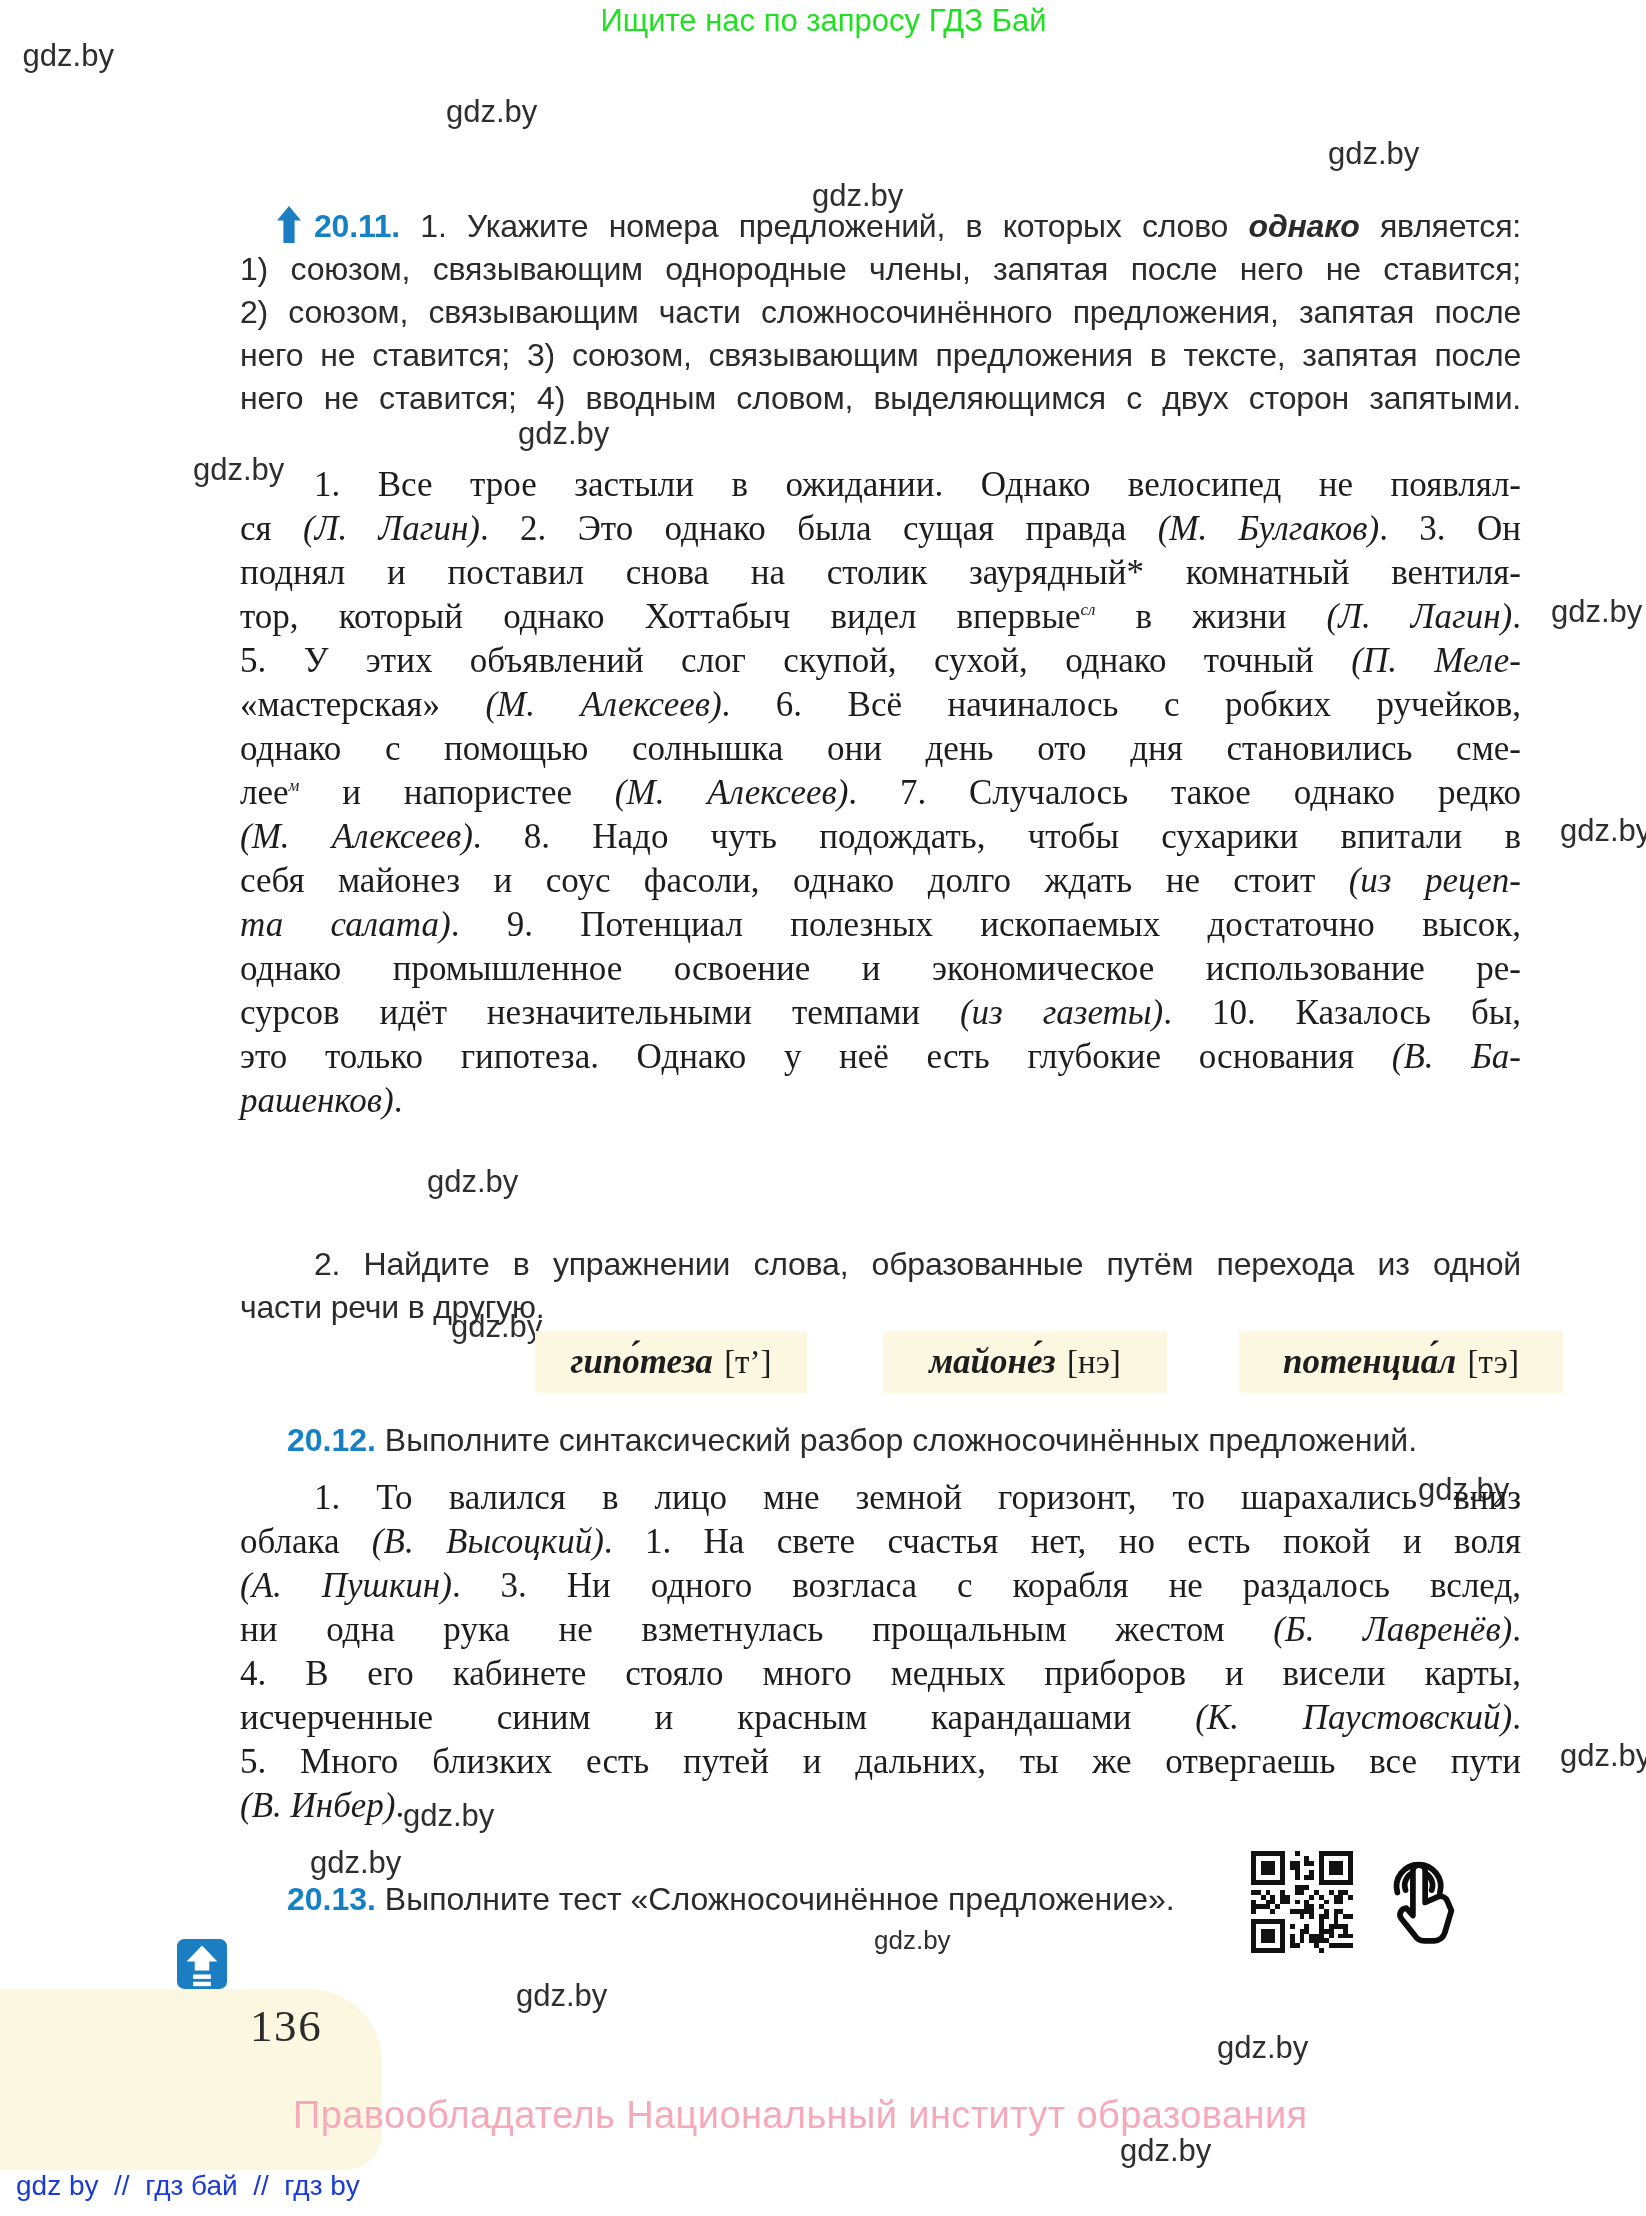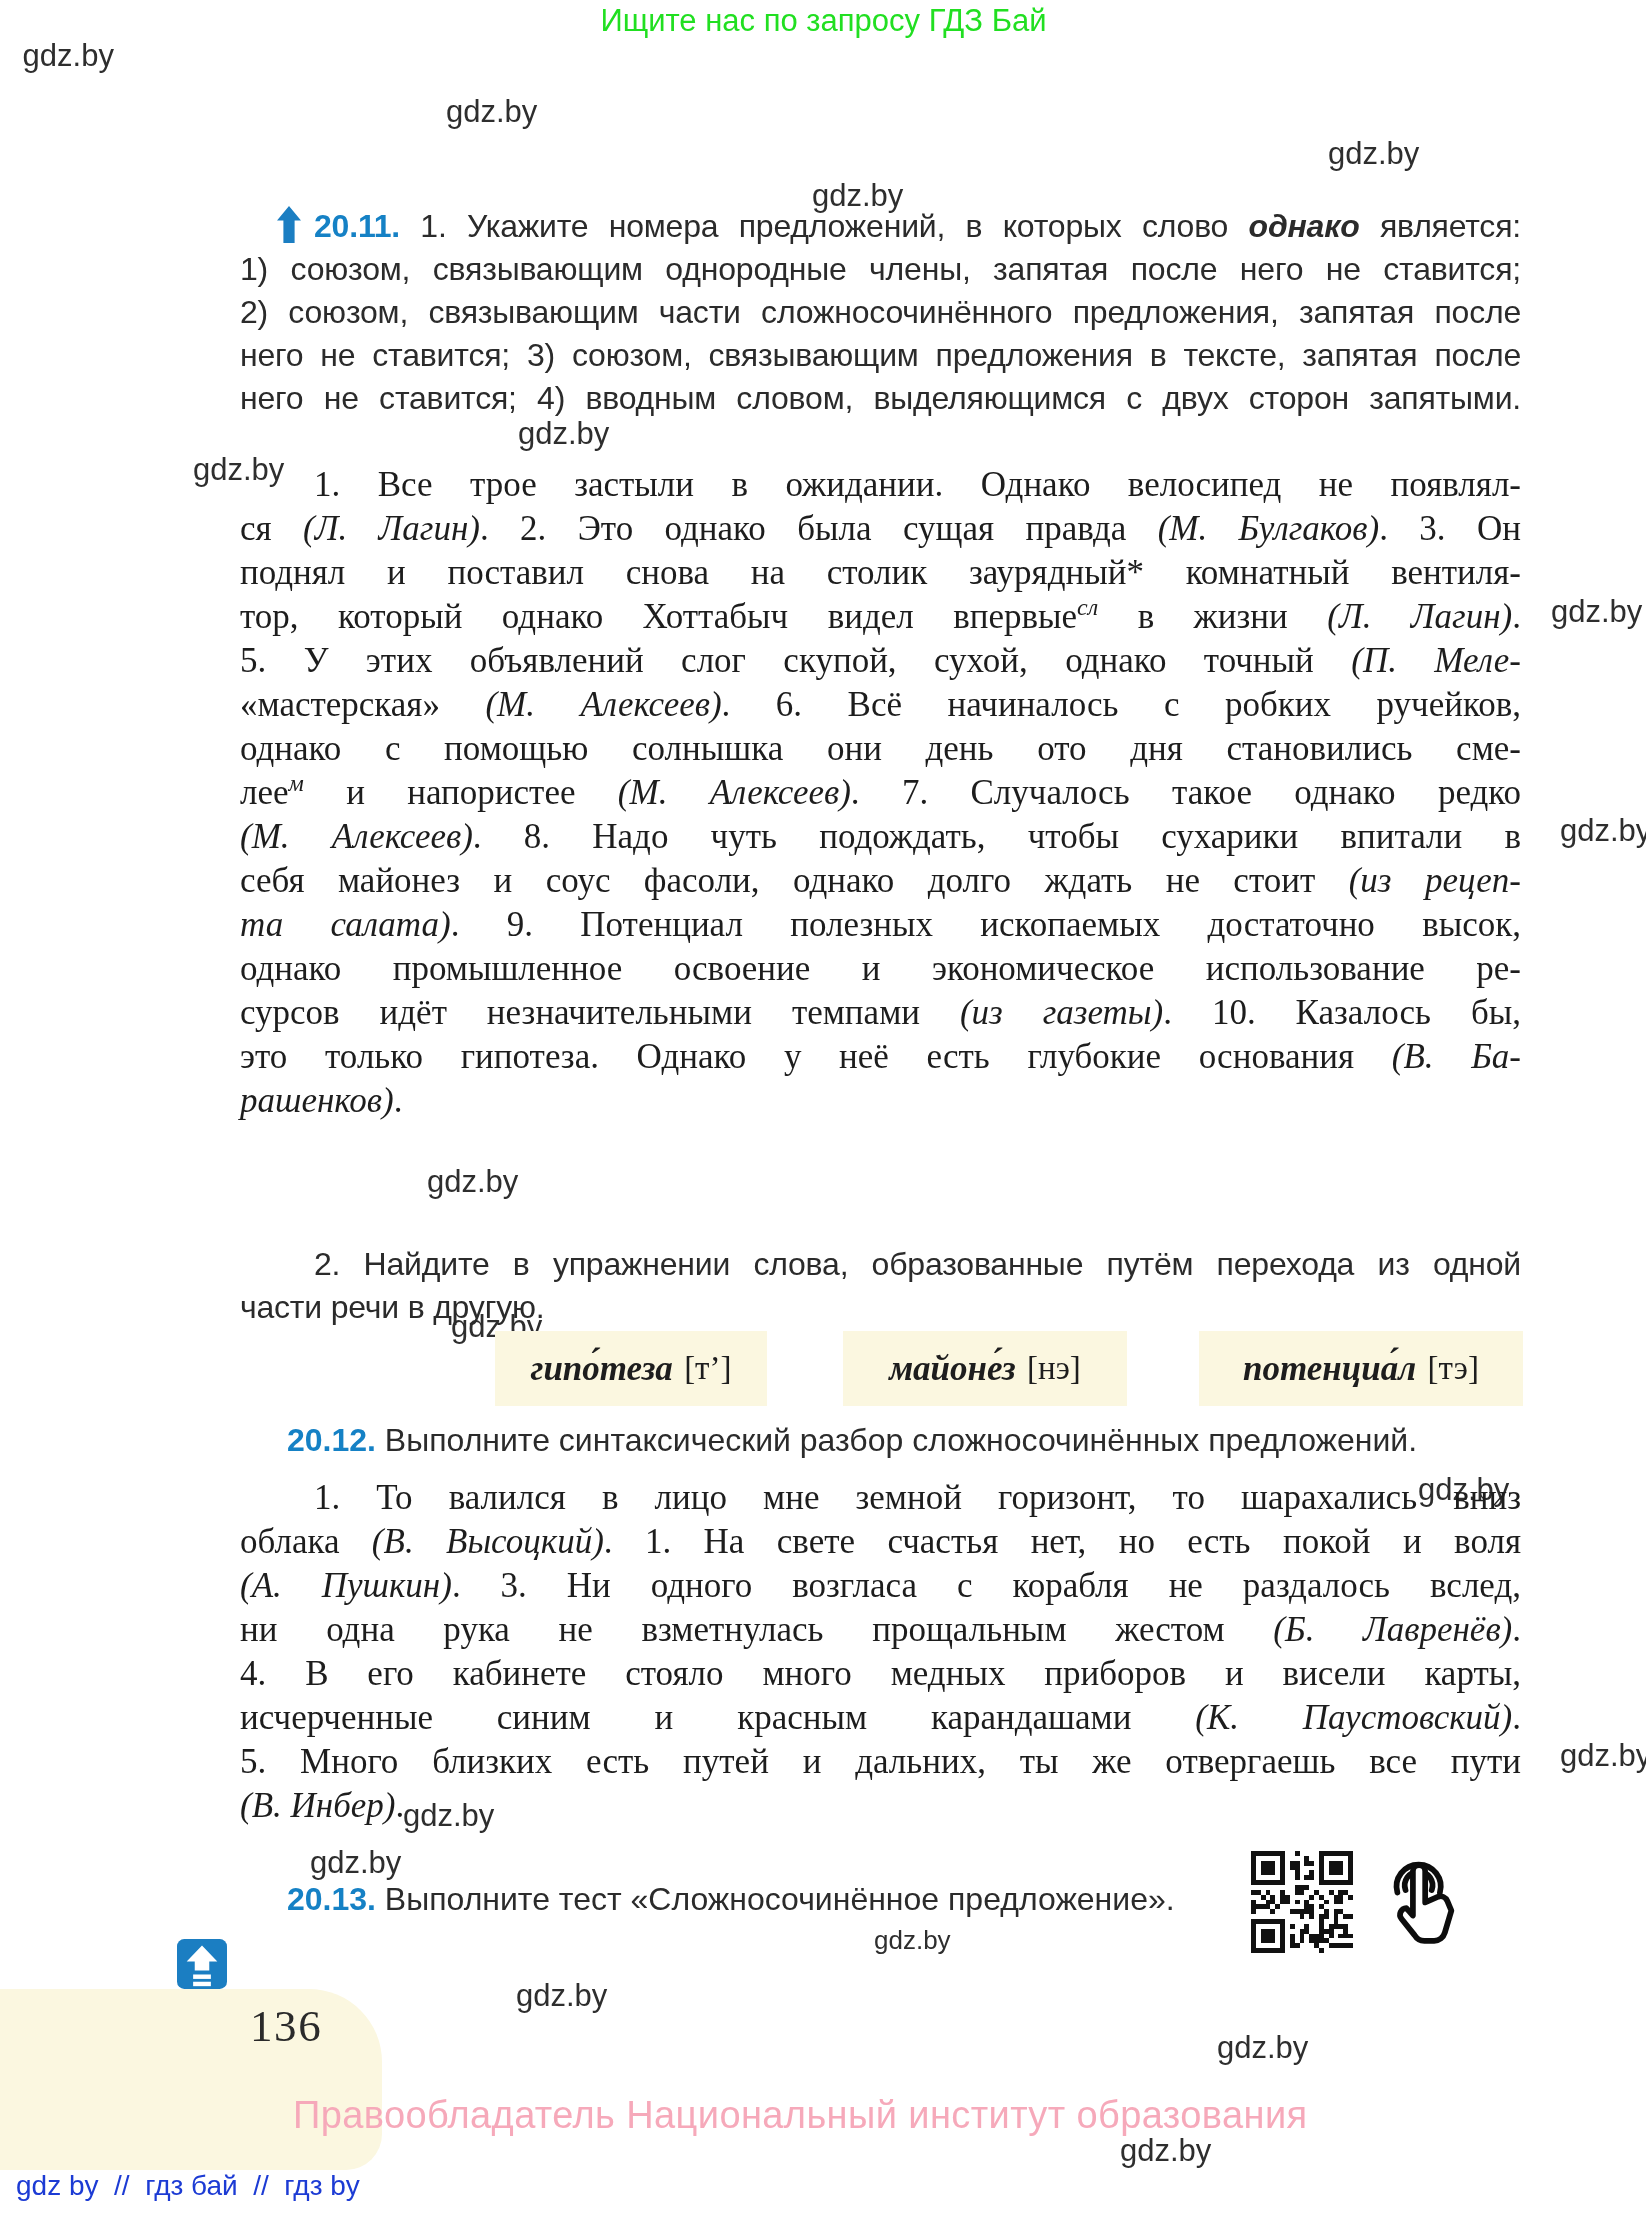--- a/index.html
+++ b/index.html
@@ -11,25 +11,25 @@
   
   .block{position:absolute;left:240px;width:1281px;}
   .block .tl{text-align:justify;text-align-last:justify;}
   .block .tl.short{text-align-last:left;}
   .block .tl.ind{text-indent:74px;}
   .sans .tl{font:32px/43px "Liberation Sans",sans-serif;color:#2b2b2b;height:43px;letter-spacing:-0.2px;}
   .serif .tl{font:35px/44px "Liberation Serif",serif;color:#1d1d1d;height:44px;}
   .num{color:#1581c5;font-weight:bold;}
   .bi{font-weight:bold;font-style:italic;}
   .it{font-style:italic;}
-  .serif .sup{font-size:24px;font-style:italic;position:relative;top:-13px;}
+  .serif .sup{font-size:17px;font-style:italic;position:relative;top:-13px;}
   .heading{position:absolute;white-space:nowrap;font:32px/40px "Liberation Sans",sans-serif;color:#2b2b2b;}
-  .pron{position:absolute;top:1331px;height:75px;background:#fbf7e0;
+  .pron{position:absolute;top:1331px;height:62px;background:#fbf7e0;
         display:flex;align-items:center;justify-content:center;
-        font:italic bold 35px "Liberation Serif",serif;color:#1d1d1d;}
+        font:italic bold 35px "Liberation Serif",serif;color:#1d1d1d;margin-left:40px;}
   .pron .sound{font-style:normal;font-weight:normal;font-size:33px;margin-left:11.3px;}
   #cream-block{position:absolute;left:0;top:1989px;width:382px;height:181px;background:#fbf7e0;
                border-radius:0 73px 36px 0;}
   #page-number{position:absolute;left:250px;top:2000px;font:45px "Liberation Serif",serif;
                color:#2a2a2a;letter-spacing:1.6px;}
   #copyright{position:absolute;left:293px;top:2094px;font:38px "Liberation Sans",sans-serif;
              color:#f6a9ba;white-space:nowrap;letter-spacing:0.4px;}
   #footer-links{position:absolute;left:16px;right:0;top:2170px;
                 font:28px "Liberation Sans",sans-serif;color:#1c3bd4;white-space:pre;}
   #qr{position:absolute;left:1251px;top:1851px;width:102px;height:102px;}

